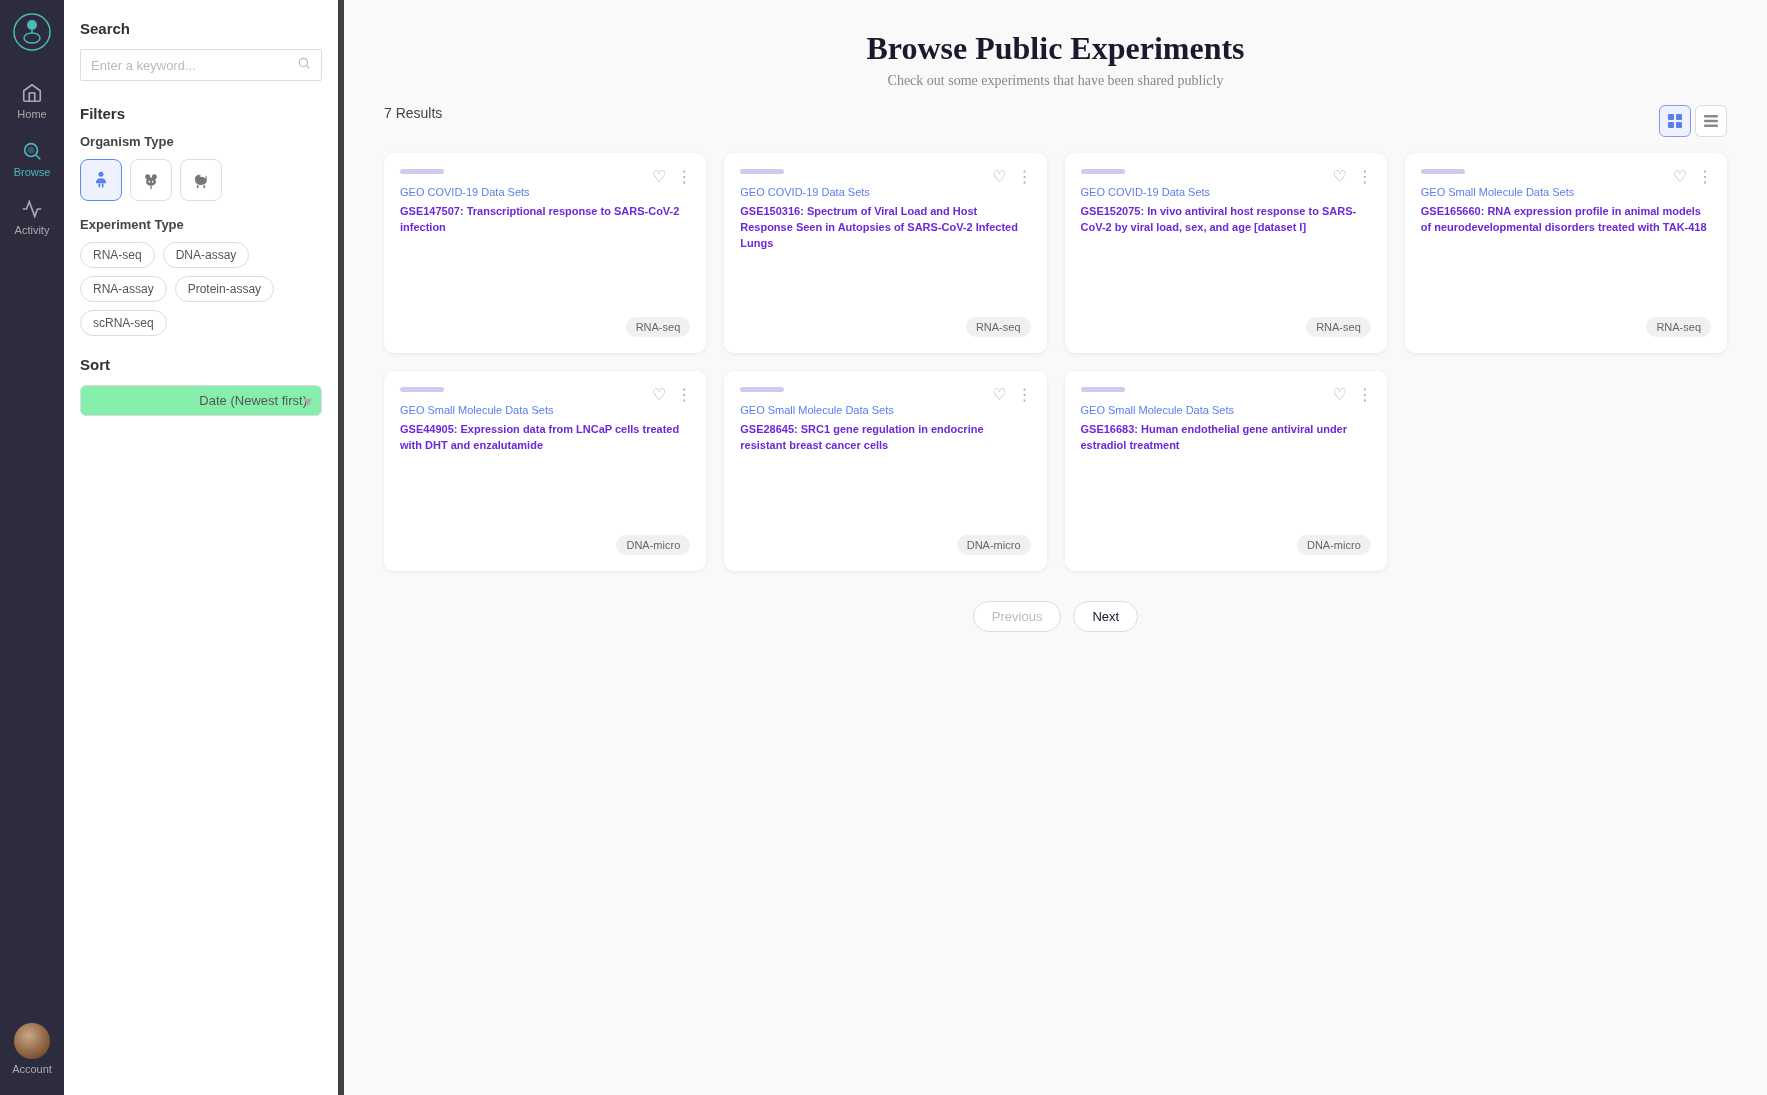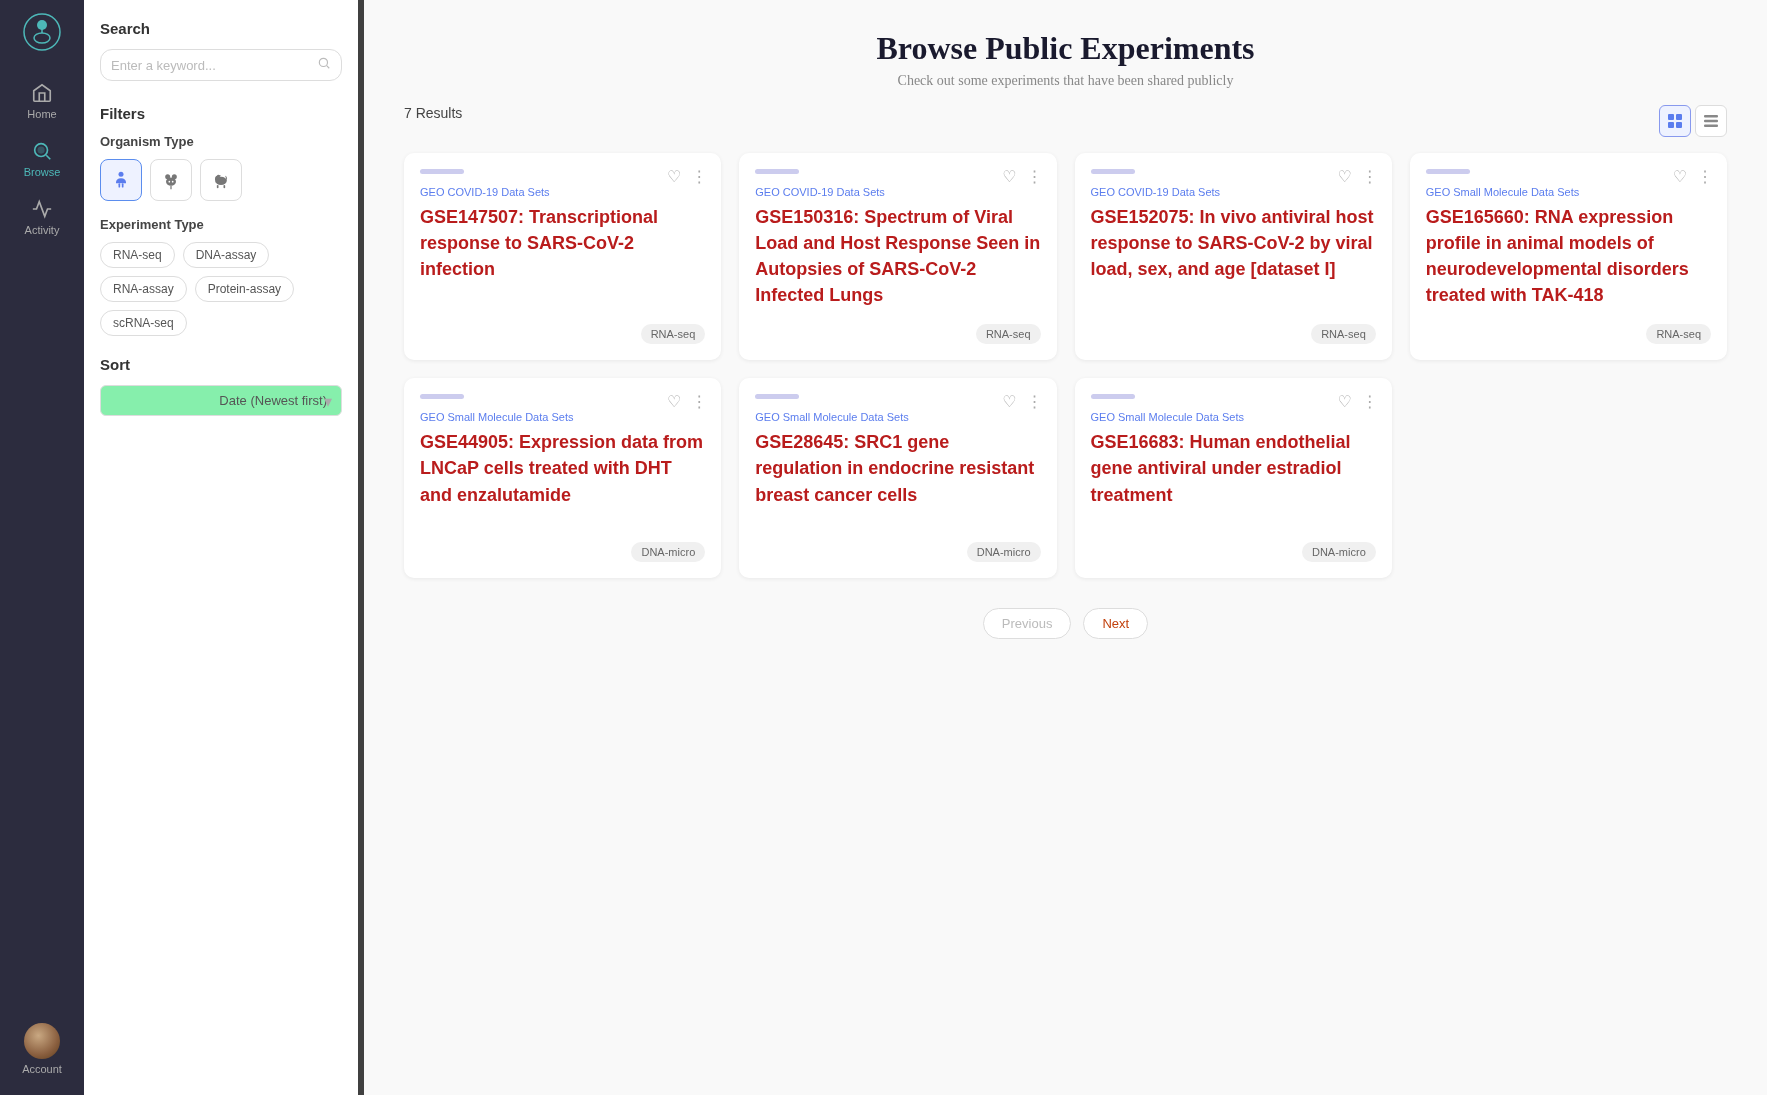--- a/index.html
+++ b/index.html
@@ -1,20 +1,20 @@
 <!DOCTYPE html>
 <html><head>
   <meta charset="utf-8">
   <style>
     * { box-sizing: border-box; margin: 0; padding: 0; }
     body { font-family: -apple-system, BlinkMacSystemFont, 'Segoe UI', sans-serif; display: flex; height: 100vh; overflow: hidden; background: #f5f5f5; }
 
     
     .sidebar {
-      width: 84px;
+      width: 64px;
       background: #2c2c3e;
       display: flex;
       flex-direction: column;
       align-items: center;
       padding: 12px 0;
       flex-shrink: 0;
     }
     .sidebar-logo {
       width: 40px;
       height: 40px;
@@ -67,21 +67,21 @@
     .panel-section-title {
       font-size: 15px;
       font-weight: 600;
       color: #333;
       margin-bottom: 12px;
     }
     .search-box {
       display: flex;
       align-items: center;
       border: 1px solid #ddd;
-      border-radius: 12px;
+      border-radius: 2px;
       padding: 6px 10px;
       margin-bottom: 24px;
       background: #fff;
     }
     .search-box input {
       border: none;
       outline: none;
       flex: 1;
       font-size: 13px;
       color: #555;
@@ -240,23 +240,23 @@
       padding: 2px;
       line-height: 1;
     }
     .card-category {
       font-size: 11px;
       color: #5b7dee;
       font-weight: 500;
       margin-bottom: 6px;
     }
     .card-title {
-      font-size: 18px;
+      font-size: 11px;
       font-weight: 600;
-      color: #b91c1c;
+      color: #6d28d9;
       line-height: 1.45;
       flex: 1;
     }
     .card-tag {
       margin-top: 16px;
       align-self: flex-end;
       padding: 4px 10px;
       background: #f0f0f0;
       border-radius: 12px;
       font-size: 11px;
@@ -268,21 +268,21 @@
       justify-content: center;
       gap: 12px;
       margin-top: 10px;
     }
     .page-btn {
       padding: 7px 18px;
       border: 1px solid #ddd;
       border-radius: 20px;
       background: #fff;
       font-size: 13px;
-      color: #c2410c;
+      color: #0f172a;
       cursor: pointer;
     }
     .page-btn.disabled { color: #bbb; cursor: default; }
   </style>
 </head>
 <body>
 
 <nav class="sidebar">
   <div class="sidebar-logo">
     <svg viewBox="0 0 40 40" xmlns="http://www.w3.org/2000/svg">

